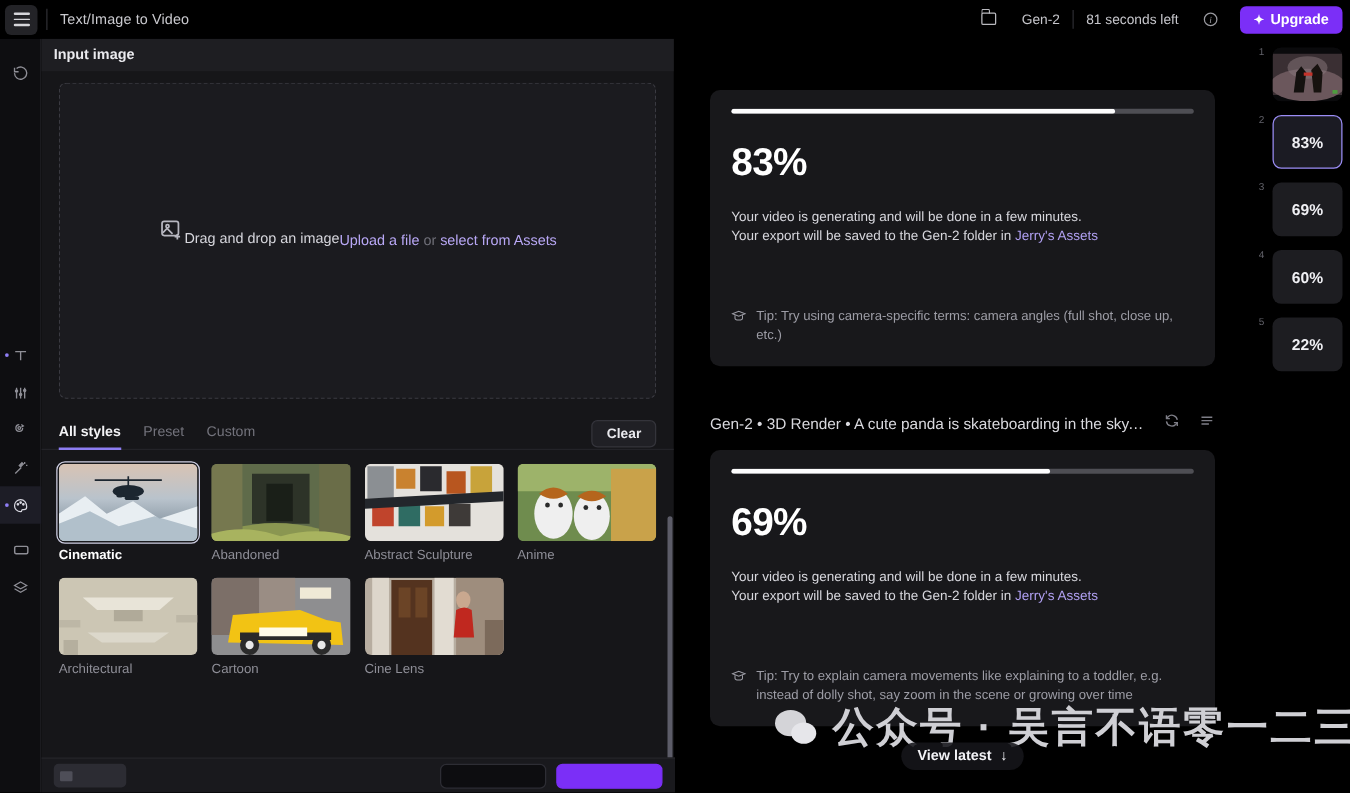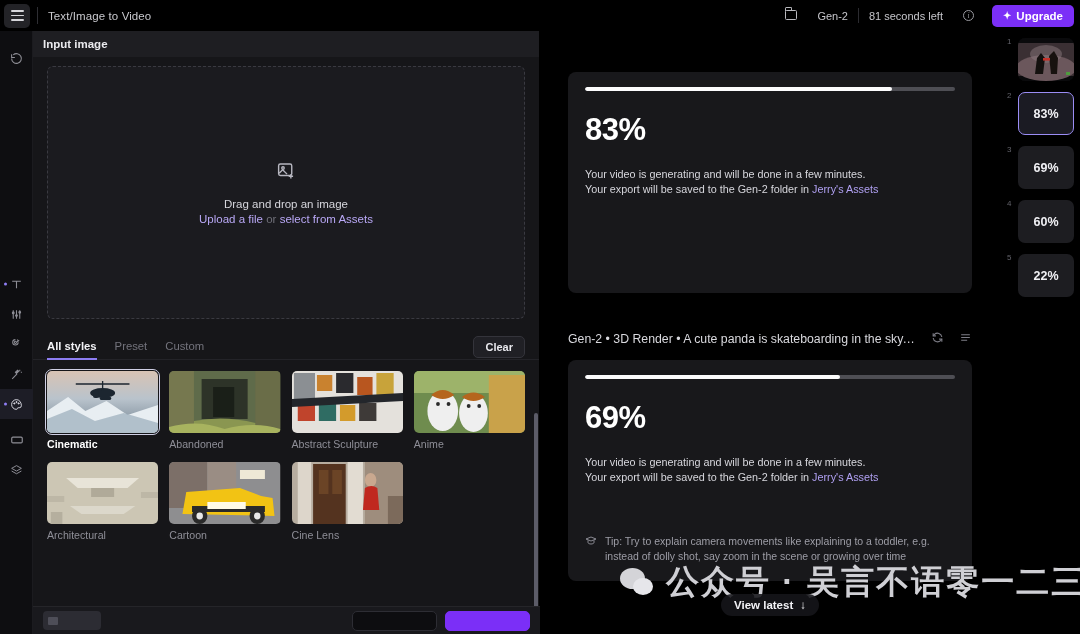--- a/index.html
+++ b/index.html
@@ -55,21 +55,21 @@
 
   
   .panel {
     position:absolute; left:33px; top:31px; width:507px; height:603px;
     background:#161619; border-right:1px solid #000;
   }
   .panel-head { height:26px; display:flex; align-items:center; padding-left:10px;
     font-size:11.5px; font-weight:bold; color:#eaeaee; background:#1e1e22;}
   .drop {
     margin:9px 14px 0 14px; height:253px; border:1px dashed #3a3a41; border-radius:6px;
-    background:#1b1b1f; display:flex; flex-direction:column; align-items:center; justify-content:center;
+    background:#1b1b1f; display:flex; flex-direction:row; align-items:center; justify-content:center;
     cursor:pointer;
   }
   .drop-ic { color:#b7b7c0; margin-bottom:12px; }
   .drop-t1 { font-size:11.5px; color:#d6d6dc; margin-bottom:3px;}
   .drop-t2 { font-size:11.5px; color:#6f6f78;}
   .drop-t2 a { color:#b9a8f6; text-decoration:none; }
 
   .promptwrap { margin:16px 14px 0 14px; position:relative; }
   .prompt {
     width:100%; height:38px; background:#1c1c20; border:1px solid #313138; border-radius:6px;
@@ -425,20 +425,29 @@
     <div class="job" style="padding-top:41px;">
       <div class="card-body">
         <div class="bar">
           <div class="bar-fill" style="width:83%"></div>
         </div>
         <div class="pct">83%</div>
         <div class="msg">
           <div>Your video is generating and will be done in a few minutes.</div>
           <div><span>Your export will be saved to the Gen-2 folder in </span><a>Jerry's Assets</a></div>
         </div>
+        <div class="tip">
+          <span class="tip-ic">
+            <svg width="12" height="12" viewBox="0 0 24 24" fill="none" stroke="currentColor" stroke-width="1.7">
+              <path d="M2 8l10-4 10 4-10 4z"></path>
+                <path d="M6 10.5V15c0 1.7 2.7 3 6 3s6-1.3 6-3v-4.5"></path>
+            </svg>
+          </span>
+          <span>Tip: Try using camera-specific terms: camera angles (full shot, close up, etc.)</span>
+        </div>
       </div>
     </div>
 
     <div class="job" style="padding-top:37px;">
       <div class="job-head">
         <div class="job-title">Gen-2 • 3D Render • A cute panda is skateboarding in the sky, gl…</div>
         <div class="job-acts">
           <span>
             <svg width="13" height="13" viewBox="0 0 24 24" fill="none" stroke="currentColor" stroke-width="2">
               <path d="M20 11a8 8 0 0 0-13.6-4.6L4 9"></path>

